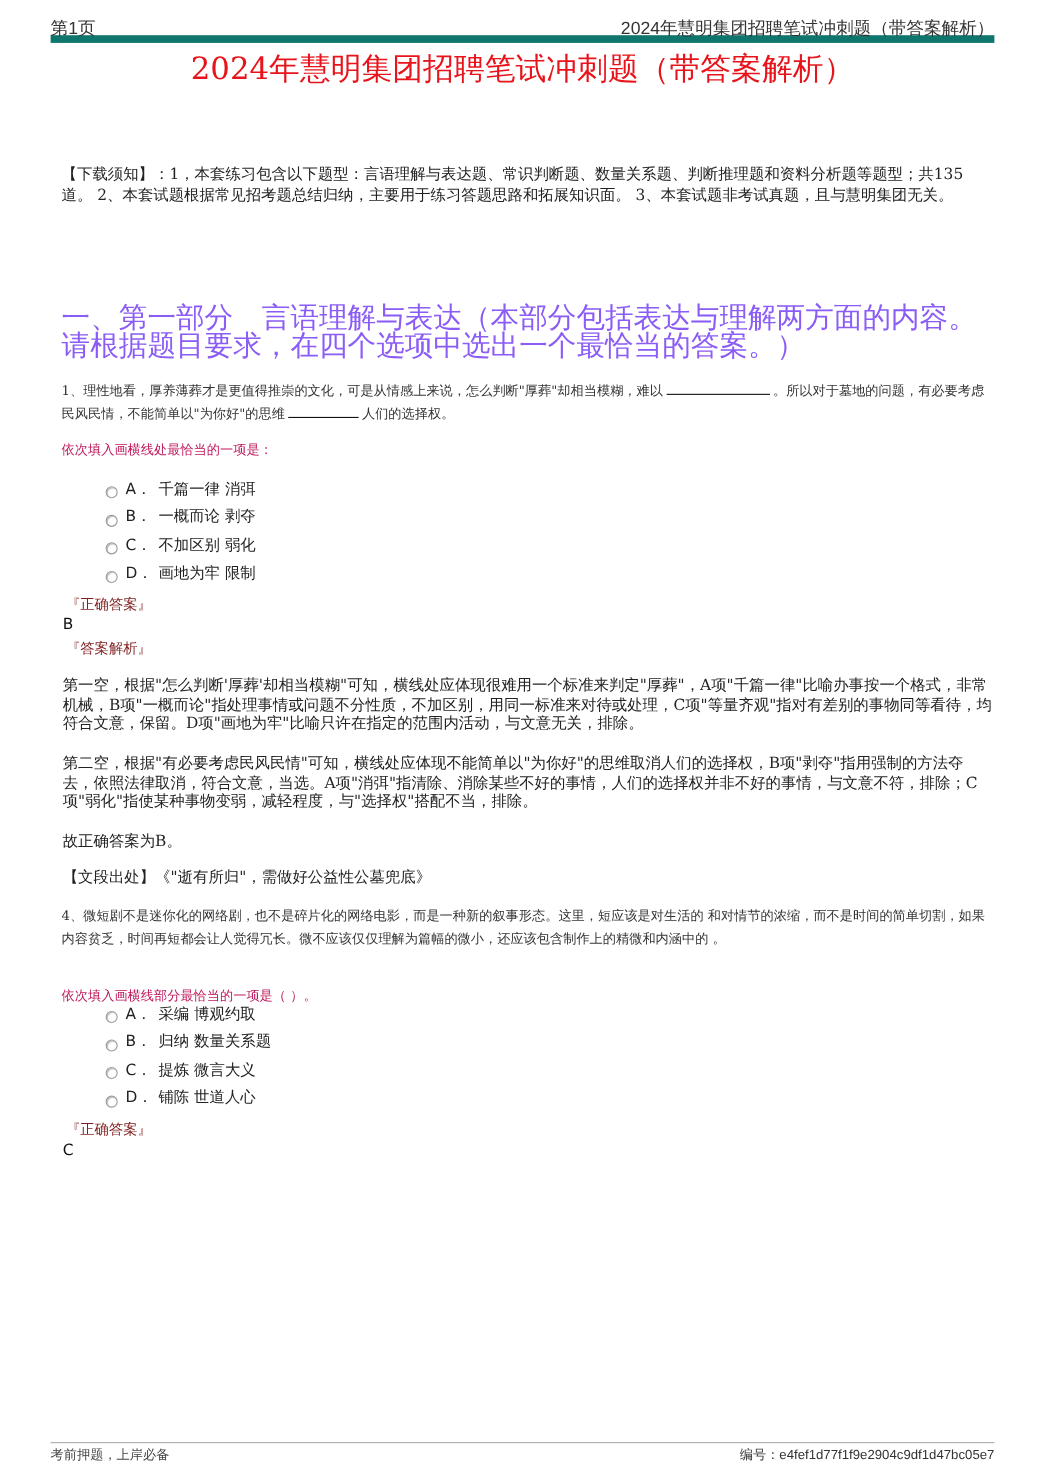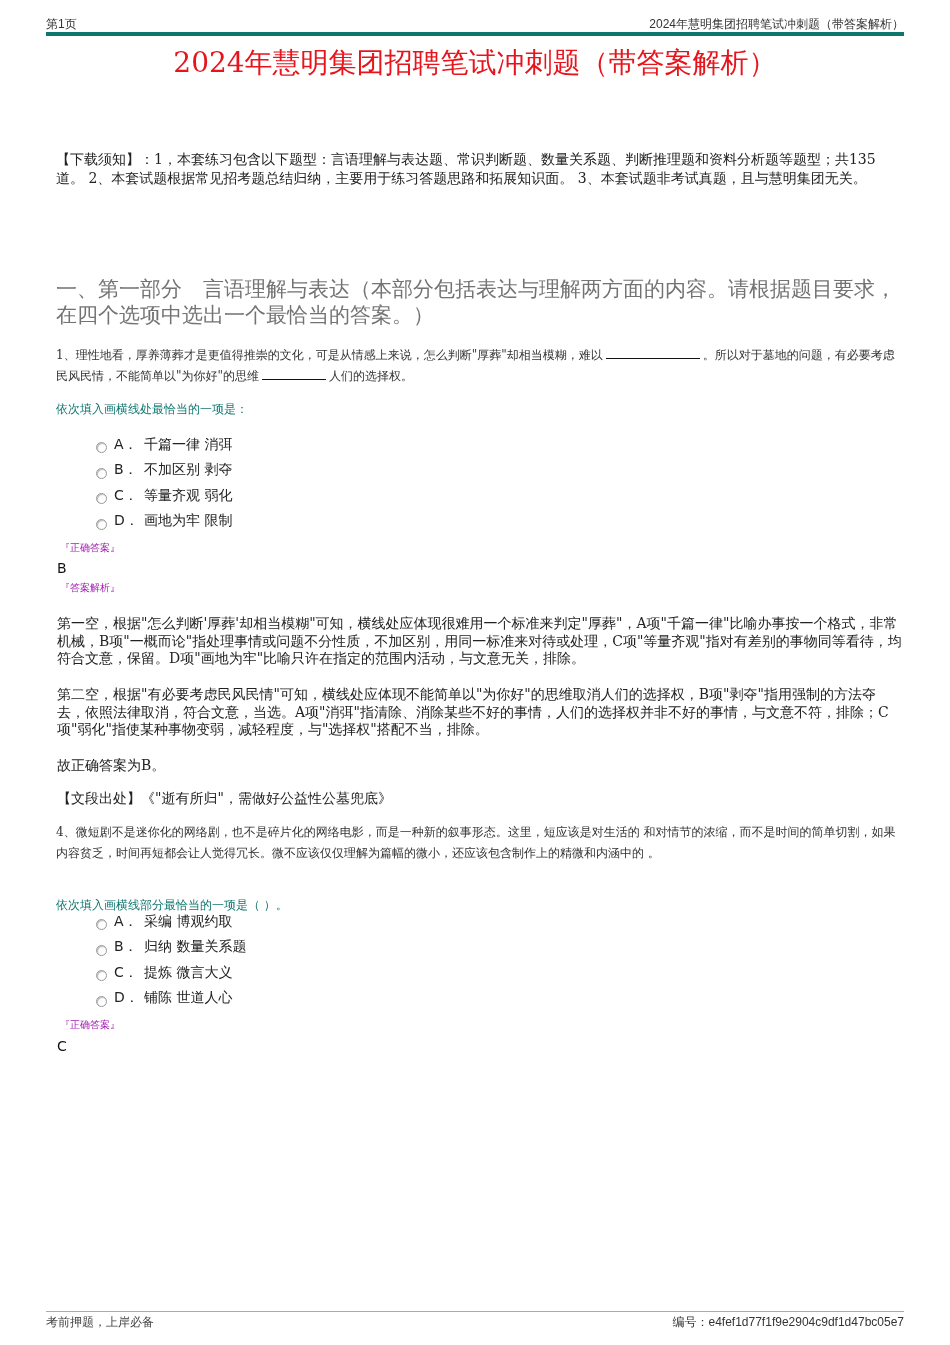--- a/index.html
+++ b/index.html
@@ -1,40 +1,40 @@
 <!DOCTYPE html>
 <html><head>
 <meta charset="utf-8">
 <style>
   html, body { margin: 0; padding: 0; background: #ffffff; }
   body { width: 950px; height: 1345px; position: relative; overflow: hidden;
          font-family: "DejaVu Serif", "Liberation Serif", serif; color: #222; }
   .hdr { position: absolute; left: 46px; right: 46px; top: 14px; height: 18px;
-         border-bottom: 4px solid #0f766e; font-size: 12px; color: #333;
+         border-bottom: 7px solid #0f766e; font-size: 16px; color: #333;
          font-family: "Liberation Sans", "DejaVu Sans", sans-serif; }
   .hdr .l { position: absolute; left: 0; top: 2px; }
   .hdr .r { position: absolute; right: 0; top: 2px; }
   .title { position: absolute; left: 0; right: 0; top: 44px; text-align: center;
            font-size: 28px; color: #e8141c; letter-spacing: 0px;
            font-family: "DejaVu Serif", "Liberation Serif", serif; }
   .notice { position: absolute; left: 56px; width: 845px; top: 150px;
             font-size: 14px; line-height: 19px; color: #222; }
   .sec { position: absolute; left: 56px; width: 845px; top: 276px;
-         font-size: 21px; line-height: 26px; color: #737373; }
+         font-size: 26px; line-height: 26px; color: #8b5cf6; }
   .q { position: absolute; left: 56px; width: 845px; font-size: 12px;
        line-height: 21px; color: #333; }
   .blank { display: inline-block; border-bottom: 1px solid #111; height: 12px; vertical-align: baseline; margin: 0 3px; }
-  .prompt { position: absolute; left: 56px; font-size: 12px; color: #0f766e; }
+  .prompt { position: absolute; left: 56px; font-size: 12px; color: #be185d; }
   .opts { position: absolute; left: 96px; }
   .opt { height: 25.5px; display: flex; align-items: center; font-size: 14px; color: #222; }
   .radio { width: 9px; height: 9px; border: 1px solid #999; border-radius: 50%;
            margin-right: 7px; margin-top: 6px; background: #fff; box-shadow: inset 1px 1px 1px #bbb; }
   .opt .letter { font-family: "DejaVu Sans", sans-serif; width: 30px; font-size: 14px; }
   .opt .txt { margin-left: 0; }
-  .lbl { position: absolute; left: 60px; font-size: 10px; color: #a21caf; }
+  .lbl { position: absolute; left: 60px; font-size: 13px; color: #7f1d1d; }
   .ans { position: absolute; left: 57px; font-size: 14px; color: #111;
          font-family: "DejaVu Sans", sans-serif; }
   .para { position: absolute; left: 57px; width: 845px; font-size: 14px;
           line-height: 17.5px; color: #222; }
   .ftr { position: absolute; left: 46px; right: 46px; top: 1311px; height: 1px;
          background: #aaa; }
   .ftr-l { position: absolute; left: 46px; top: 1314px; font-size: 12px; color: #444; text-align: center; }
   .ftr-r { position: absolute; right: 46px; top: 1314px; font-size: 12px; color: #333;
            font-family: "Liberation Sans", "DejaVu Sans", sans-serif; }
 </style>
@@ -60,26 +60,26 @@
 
 <div class="opts" style="top:432px;">
   <div class="opt">
     <span class="radio"></span>
     <span class="letter">A．</span>
     <span class="txt">千篇一律 消弭</span>
   </div>
   <div class="opt">
     <span class="radio"></span>
     <span class="letter">B．</span>
-    <span class="txt">不加区别 剥夺</span>
+    <span class="txt">一概而论 剥夺</span>
   </div>
   <div class="opt">
     <span class="radio"></span>
     <span class="letter">C．</span>
-    <span class="txt">等量齐观 弱化</span>
+    <span class="txt">不加区别 弱化</span>
   </div>
   <div class="opt">
     <span class="radio"></span>
     <span class="letter">D．</span>
     <span class="txt">画地为牢 限制</span>
   </div>
 </div>
 
 <div class="lbl" style="top:541px;">『正确答案』</div>
 <div class="ans" style="top:560px;">B</div>

